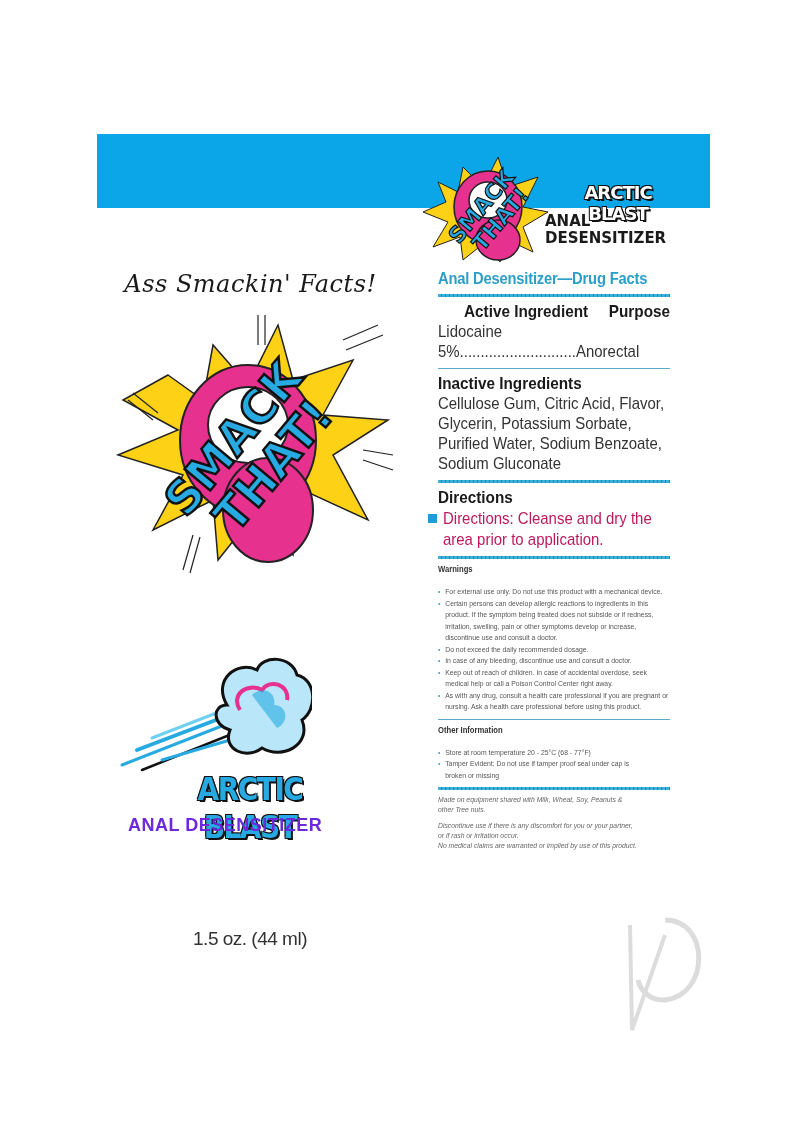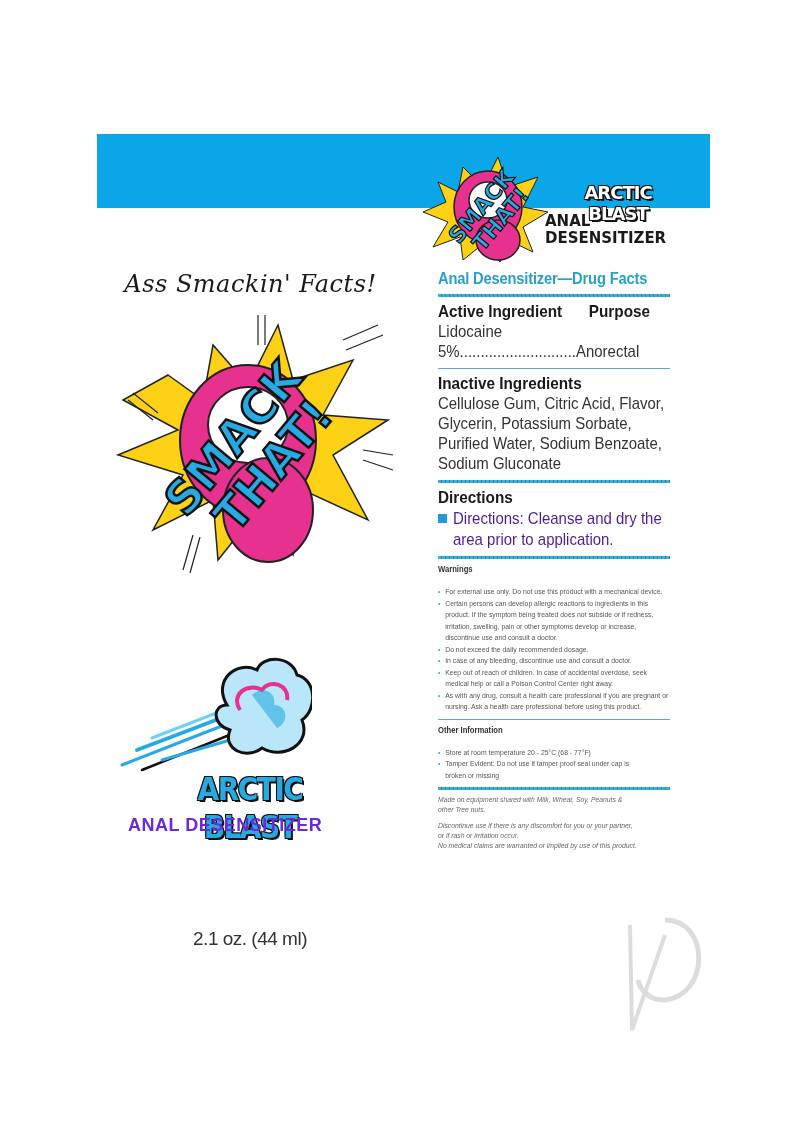--- a/index.html
+++ b/index.html
@@ -27,24 +27,24 @@
       font-family: "DejaVu Sans", sans-serif; font-weight: bold; font-size: 18px; color: #ffffff;
       letter-spacing: -1px; text-shadow: 2px 2px 0 #111, -1px -1px 0 #111, 1px -1px 0 #111, -1px 1px 0 #111; }
     .product-right { position: absolute; left: 545px; top: 213px; width: 140px; text-align: left;
       font-family: "DejaVu Sans", sans-serif; font-weight: bold; font-size: 15px; line-height: 17px; color: #1a1a1a; }
 
     .facts { position: absolute; left: 438px; top: 270px; width: 232px; }
     .facts-title { font-family: "Liberation Sans", sans-serif; font-weight: bold; font-size: 16px; color: #2a9fc7; letter-spacing: -0.2px; transform: scaleX(0.92); transform-origin: left; white-space: nowrap; }
     .rule-thick { height: 3px; margin: 6px 0 5px 0; background: repeating-linear-gradient(90deg, #38b3dc 0 3px, #1e8ab3 3px 4px); }
     .rule-thin { height: 1px; margin: 6px 0 5px 0; background: #5aa9c9; }
     .sec-head { font-weight: bold; font-size: 17px; color: #1a1a1a; transform: scaleX(0.9); transform-origin: left; white-space: nowrap; }
-    .row-head { display: flex; justify-content: flex-start; gap: 6px; }
+    .row-head { display: flex; justify-content: flex-end; }
     .row-head span { font-weight: bold; font-size: 17px; }
     .body-text { font-size: 17px; line-height: 20px; color: #333; transform: scaleX(0.88); transform-origin: left; white-space: nowrap; }
-    .dir-item { display: flex; font-size: 17px; line-height: 21px; color: #4c1d95; }
+    .dir-item { display: flex; font-size: 17px; line-height: 21px; color: #be185d; justify-content: center; }
     .dir-bullet { width: 9px; height: 9px; background: #1e9cd7; margin: 6px 6px 0 0; flex: none; }
     .dir-text { transform: scaleX(0.88); transform-origin: left; white-space: nowrap; }
 
     .small-head { font-weight: bold; font-size: 8.5px; color: #333; margin-top: 3px; transform: scaleX(0.9); transform-origin: left; }
     .small-list { list-style: none; font-size: 7.6px; line-height: 11.5px; color: #555; margin-top: 12px; }
     .small-list li { position: relative; padding-left: 8px; white-space: nowrap; transform: scaleX(0.9); transform-origin: left; }
     .small-list li::before { content: "•"; position: absolute; left: 0; color: #3aa6d0; }
     .small-list li .cont { display: block; }
 
     .footer-note { font-style: italic; font-size: 7.4px; line-height: 10px; color: #666; white-space: nowrap; transform: scaleX(0.92); transform-origin: left; }
@@ -90,21 +90,21 @@
     <line x1="30" y1="120" x2="130" y2="80" stroke="#111" stroke-width="2.5"></line>
     <line x1="50" y1="110" x2="135" y2="85" stroke="#27aae1" stroke-width="3"></line>
   </g>
   <path d="M115,55 C100,30 125,10 145,20 C150,5 180,5 185,25 C205,30 205,60 190,70 C200,95 170,110 150,98 C135,110 110,100 118,80 C100,75 100,55 115,55 Z" fill="#b9e6f8" stroke="#111" stroke-width="3"></path>
   <path d="M128,60 C118,45 135,32 150,40 C158,28 178,35 175,50" fill="none" stroke="#e6318f" stroke-width="4"></path>
   <path d="M140,45 C150,35 165,42 162,55 C175,55 178,72 165,78" fill="#27aae1" opacity="0.6"></path>
 </svg>
 
 <div class="brand-left">ARCTIC BLAST</div>
 <div class="product-left">ANAL DESENSITIZER</div>
-<div class="size-left">2.1 oz. (44 ml)</div>
+<div class="size-left">1.5 oz. (44 ml)</div>
 
 <svg class="small-logo" viewBox="0 0 140 110">
   <polygon points="20,30 40,40 45,15 65,35 80,5 90,35 120,25 105,55 130,60 105,75 115,100 90,88 82,110 65,92 45,108 42,85 15,95 30,70 5,60 28,50" fill="#fcd116" stroke="#222" stroke-width="1"></polygon>
   <ellipse cx="70" cy="55" rx="34" ry="36" fill="#e6318f" stroke="#222" stroke-width="1.5"></ellipse>
   <ellipse cx="70" cy="48" rx="19" ry="18" fill="#ffffff" stroke="#222" stroke-width="1.5"></ellipse>
   <ellipse cx="80" cy="88" rx="22" ry="20" fill="#e6318f" stroke="#222" stroke-width="1.5"></ellipse>
   <g transform="rotate(-50 72 62)">
     <text x="72" y="58" text-anchor="middle" font-family="DejaVu Sans, sans-serif" font-weight="bold" font-size="22" fill="#27aae1" stroke="#111" stroke-width="1.2">SMACK</text>
     <text x="75" y="81" text-anchor="middle" font-family="DejaVu Sans, sans-serif" font-weight="bold" font-size="22" fill="#27aae1" stroke="#111" stroke-width="1.2">THAT!</text>
   </g>

